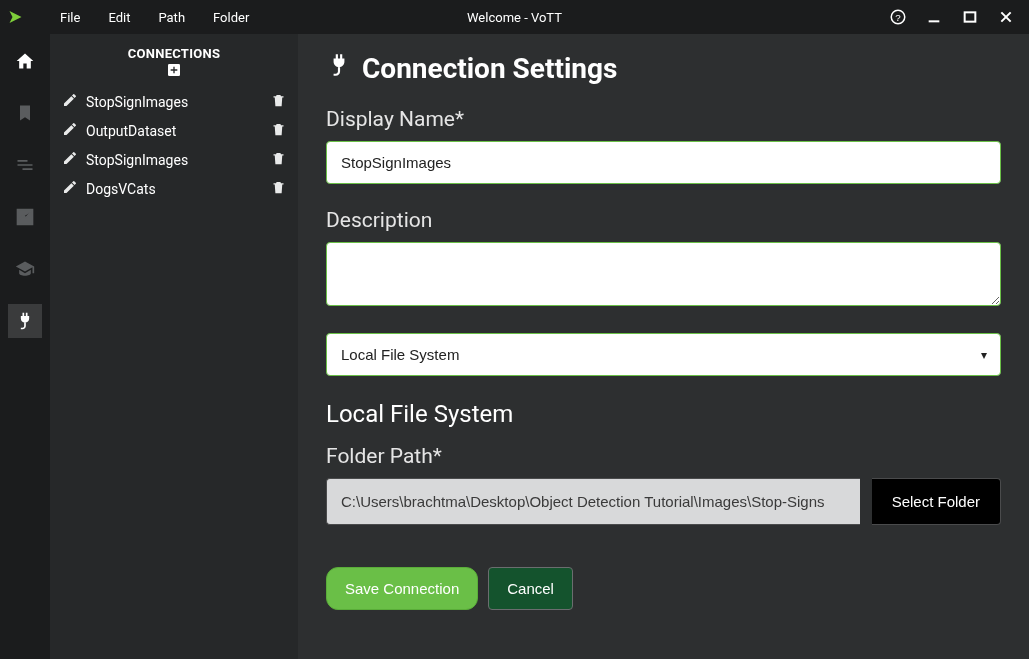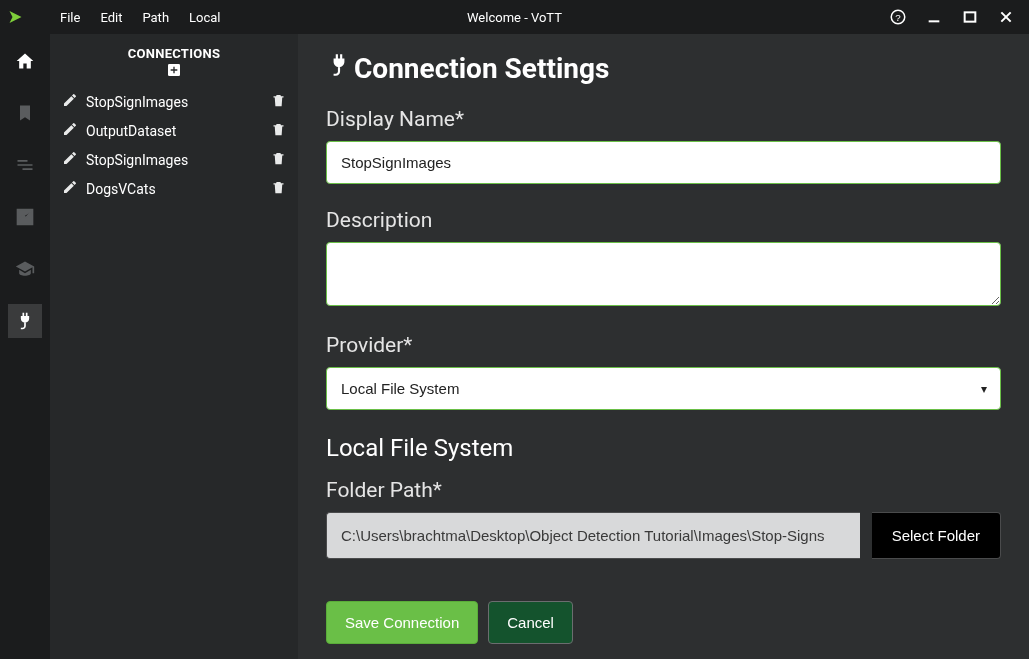--- a/index.html
+++ b/index.html
@@ -20,21 +20,21 @@
     position: relative;
   }
   .titlebar .logo {
     width: 34px;
     display: flex;
     align-items: center;
     justify-content: center;
   }
   .titlebar .menu {
     display: flex;
-    gap: 0;
+    gap: 8px;
     margin-left: 16px;
   }
   .titlebar .menu-item {
     color: #fff;
     font-size: 13px;
     padding: 4px 10px;
     cursor: default;
   }
   .titlebar .title-center {
     position: absolute;
@@ -122,21 +122,21 @@
 
   .main {
     flex: 1;
     background: #2d2f30;
     padding: 18px 28px 28px 28px;
     overflow: auto;
   }
   .page-title {
     display: flex;
     align-items: center;
-    gap: 2px;
+    gap: 10px;
     font-size: 28px;
     font-weight: 700;
     margin-bottom: 22px;
   }
   .page-title svg { width: 26px; height: 26px; }
   .form-label {
     font-size: 21px;
     margin-bottom: 10px;
     color: #e5e5e5;
   }
@@ -222,21 +222,21 @@
     margin-top: 42px;
     display: flex;
     gap: 10px;
   }
   .btn-save {
     background: #6abf47;
     border: 1px solid #5aad39;
     color: #fff;
     padding: 12px 18px;
     font-size: 15px;
-    border-radius: 4px;
+    border-radius: 12px;
     cursor: pointer;
   }
   .btn-cancel {
     background: #14532d;
     border: 1px solid #6b6d6f;
     color: #fff;
     padding: 12px 18px;
     font-size: 15px;
     border-radius: 4px;
     cursor: pointer;
@@ -248,21 +248,21 @@
 <div class="titlebar">
   <div class="logo">
     <svg viewBox="0 0 24 24" width="18" height="18">
         <path fill="#7ece3a" d="M2 4l16 8-16 8 4-8z"></path>
       </svg>
   </div>
   <div class="menu">
     <div class="menu-item">File</div>
     <div class="menu-item">Edit</div>
     <div class="menu-item">Path</div>
-    <div class="menu-item">Local</div>
+    <div class="menu-item">Folder</div>
   </div>
   <div class="title-center">Welcome - VoTT</div>
   <div class="win-controls">
     <span class="icon">
       <svg viewBox="0 0 24 24" width="18" height="18">
           <circle cx="12" cy="12" r="9" fill="none" stroke="#fff" stroke-width="2"></circle>
           <text x="12" y="17" text-anchor="middle" font-size="13" fill="#fff" font-family="Arial">?</text>
         </svg>
     </span>
     <span class="icon">
@@ -381,21 +381,20 @@
       <div class="form-label">Display Name*</div>
       <input class="text-input" value="StopSignImages" style="">
     </div>
 
     <div class="field-group">
       <div class="form-label">Description</div>
       <textarea class="textarea" style=""></textarea>
     </div>
 
     <div class="field-group">
-      <div class="form-label">Provider*</div>
       <div class="select-wrap">
         <select class="select">
           <option>Local File System</option>
         </select>
       </div>
     </div>
 
     <h2 class="section-h">Local File System</h2>
 
     <div class="field-group">

